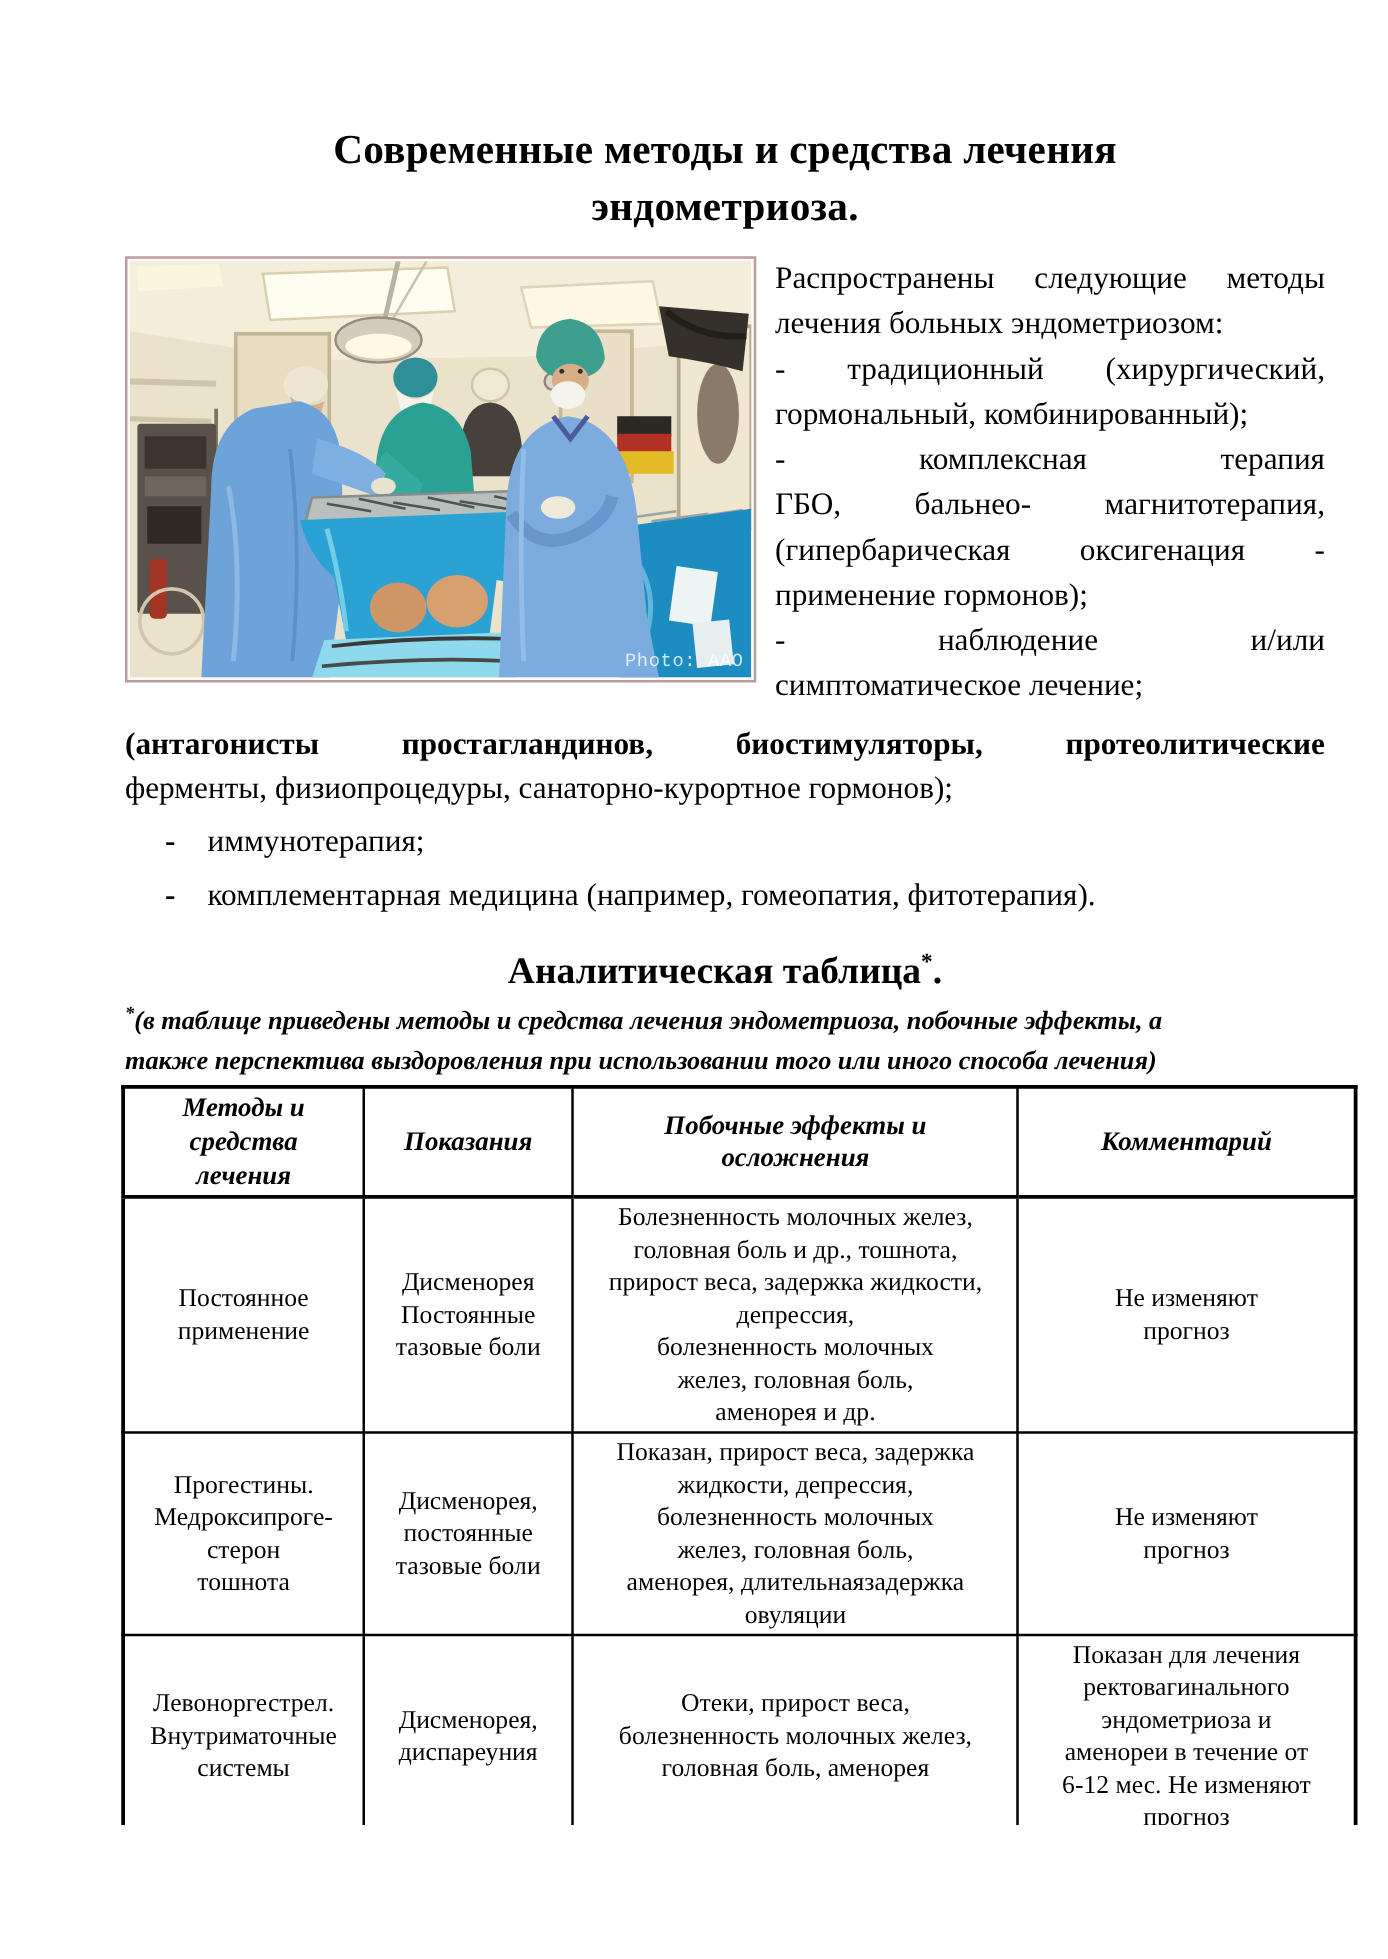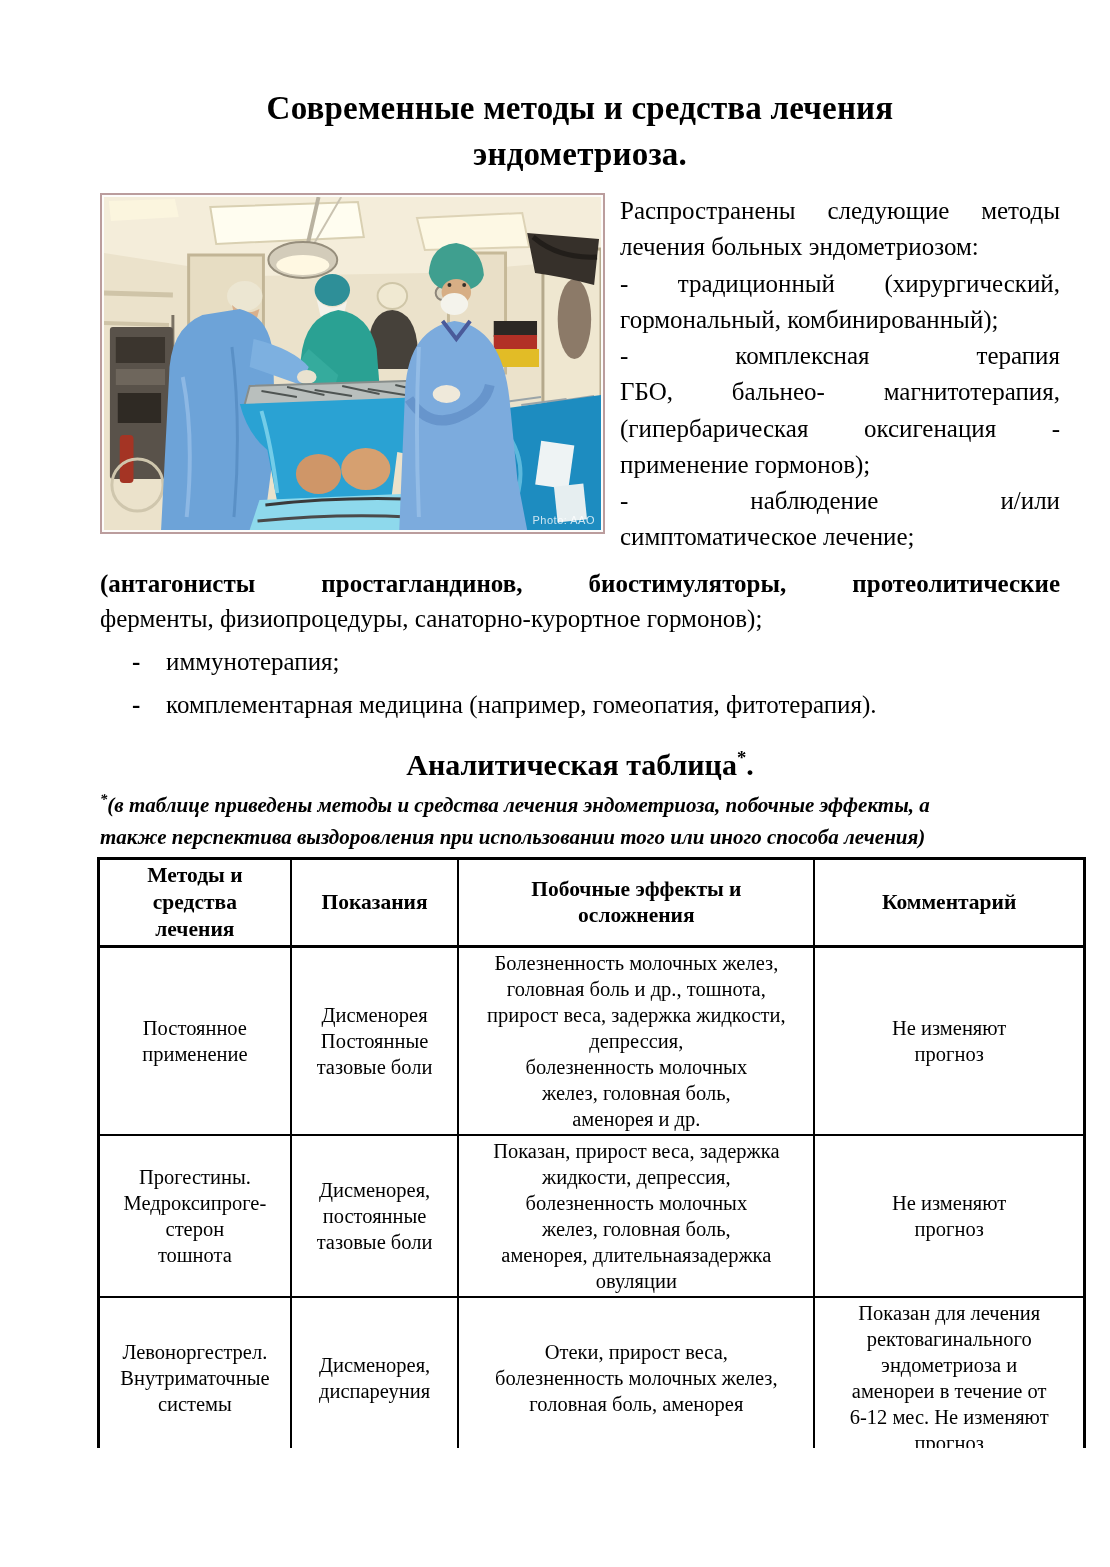--- a/index.html
+++ b/index.html
@@ -1,39 +1,39 @@
 <!DOCTYPE html>
 <html lang="ru"><head>
 <meta charset="utf-8">
 <style>
   * { margin:0; padding:0; box-sizing:border-box; }
   html,body { background:#ffffff; }
   .page {
     position:relative;
     width:1110px; height:1444px;
-    margin:4px auto;
+    margin:16px auto;
     background:#ffffff;
     color:#000;
     font-family:"Liberation Serif","DejaVu Serif",serif;
     padding:82px 50px 0 100px;
     overflow:hidden;
   }
   .doc-title {
     font-size:33px; font-weight:bold; text-align:center;
     line-height:1.38; white-space:pre-line; letter-spacing:.2px;
   }
   .media-row { display:flex; gap:15px; margin-top:16px; align-items:flex-start; }
   .photo-frame {
     flex:0 0 505px; width:505px; height:341px;
     border:2px solid #bb9d9d; background:#fdfcfa; padding:2px; position:relative;
   }
   .photo-frame svg { display:block; width:100%; height:100%; }
   .photo-watermark {
     position:absolute; right:8px; bottom:6px;
-    font-family:Liberation Sans, sans-serif; font-size:11px;
+    font-family:Liberation Mono, monospace; font-size:15px;
     color:rgba(255,255,255,.78); letter-spacing:.5px;
   }
   .intro-col { flex:1 1 auto; font-size:25px; line-height:1.45; padding-top:0px; }
   .iline { text-align:left; }
   .iline.stretch { text-align:justify; text-align-last:justify; }
   .continuation { margin-top:10px; font-size:25px; line-height:1.43; }
   .continuation .jline { text-align:justify; text-align-last:justify;font-weight:bold; }
   .dash-item { display:flex; margin-top:8px; font-size:25px; line-height:1.38; }
   .dash-item .dash { width:34px; margin-left:32px; font-weight:bold; flex:0 0 auto; }
   .analytic-heading {
@@ -54,21 +54,21 @@
   }
   table.med th, table.med td {
     border:2px solid #000; text-align:center; vertical-align:middle;
     white-space:pre-line; overflow:hidden;
   }
   table.med th {
     font-size:21.5px; font-weight:bold; line-height:1.25; border-bottom-width:3px; padding:2px 4px;
   }
   table.med td { font-size:20.5px; line-height:1.27; padding:2px 6px; }
   col.c1 { width:19.5%; } col.c2 { width:17%; } col.c3 { width:36.1%; } col.c4 { width:27.4%; }
-  tr.tr-head { height:78px; }
+  tr.tr-head { height:78px;font-style:italic; }
   tr.tr-1 { height:180px; }
   tr.tr-2 { height:157px; }
   tr.tr-3 { height:158px; }
   tr.tr-4 { height:38px; }
 </style>
 </head>
 <body>
 
 <div class="page">
 

